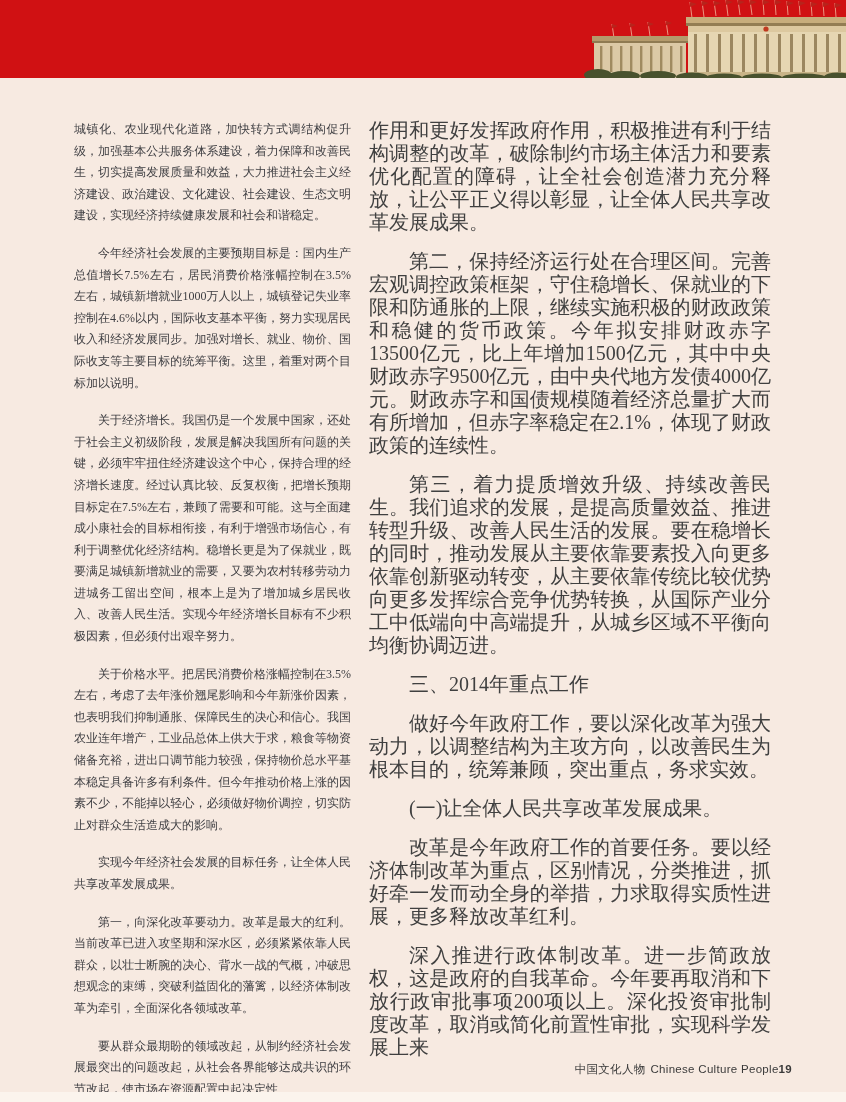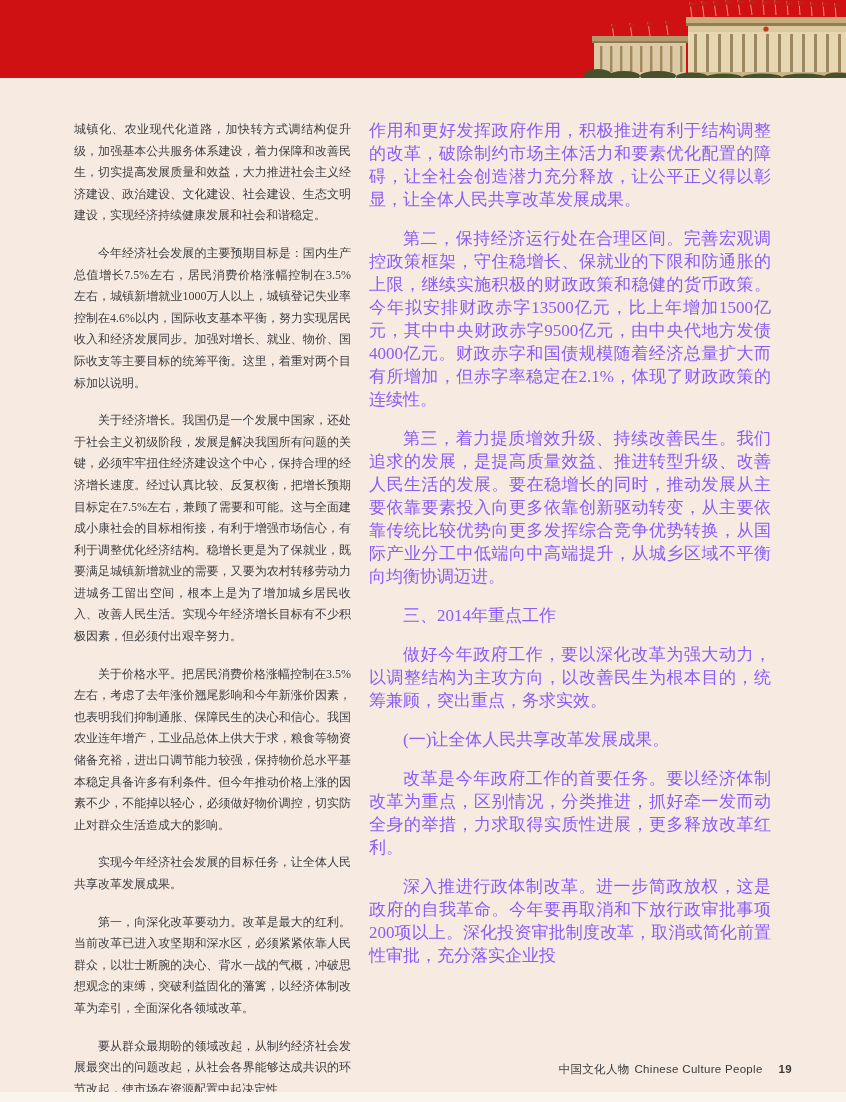--- a/index.html
+++ b/index.html
@@ -25,32 +25,32 @@
     position:absolute;
     text-align:justify;
     color:#3e3e42;
   }
   .col-left{
     left:74px;top:119px;width:277px;
     font-size:12px;line-height:21.6px;
   }
   .col-right{
     left:369px;top:119px;width:402px;
-    font-size:17px;line-height:23px;
-    color:#8b5cf6;
+    font-size:20px;line-height:23px;
+    color:#404040;
   }
   .col p{margin:0;padding:0;}
   .col p.indent{text-indent:2em;margin-top:16px;}
   .footer{
     position:absolute;right:54px;top:1062px;width:740px;
     text-align:right;
     font-family:"Liberation Sans","DejaVu Sans",sans-serif;
     font-size:11.5px;color:#3a3a3a;letter-spacing:.3px;
   }
-  .footer .page-num{font-weight:bold;margin-left:16px;}
+  .footer .page-num{font-weight:bold;margin-left:0;}
   .footer .en{margin-left:5px;}
 </style>
 </head>
 <body>
 
 <div class="page">
 
   <div class="header-band">
 
     <svg class="building" viewBox="0 0 262 78" xmlns="http://www.w3.org/2000/svg">
@@ -161,21 +161,21 @@
   </div>
 
   <div class="col col-right">
     <p>作用和更好发挥政府作用，积极推进有利于结构调整的改革，破除制约市场主体活力和要素优化配置的障碍，让全社会创造潜力充分释放，让公平正义得以彰显，让全体人民共享改革发展成果。</p>
     <p class="indent">第二，保持经济运行处在合理区间。完善宏观调控政策框架，守住稳增长、保就业的下限和防通胀的上限，继续实施积极的财政政策和稳健的货币政策。今年拟安排财政赤字13500亿元，比上年增加1500亿元，其中中央财政赤字9500亿元，由中央代地方发债4000亿元。财政赤字和国债规模随着经济总量扩大而有所增加，但赤字率稳定在2.1%，体现了财政政策的连续性。</p>
     <p class="indent">第三，着力提质增效升级、持续改善民生。我们追求的发展，是提高质量效益、推进转型升级、改善人民生活的发展。要在稳增长的同时，推动发展从主要依靠要素投入向更多依靠创新驱动转变，从主要依靠传统比较优势向更多发挥综合竞争优势转换，从国际产业分工中低端向中高端提升，从城乡区域不平衡向均衡协调迈进。</p>
     <p class="indent">三、2014年重点工作</p>
     <p class="indent">做好今年政府工作，要以深化改革为强大动力，以调整结构为主攻方向，以改善民生为根本目的，统筹兼顾，突出重点，务求实效。</p>
     <p class="indent">(一)让全体人民共享改革发展成果。</p>
     <p class="indent">改革是今年政府工作的首要任务。要以经济体制改革为重点，区别情况，分类推进，抓好牵一发而动全身的举措，力求取得实质性进展，更多释放改革红利。</p>
-    <p class="indent">深入推进行政体制改革。进一步简政放权，这是政府的自我革命。今年要再取消和下放行政审批事项200项以上。深化投资审批制度改革，取消或简化前置性审批，充分落实企业投</p>
+    <p class="indent">深入推进行政体制改革。进一步简政放权，这是政府的自我革命。今年要再取消和下放行政审批事项200项以上。深化投资审批制度改革，取消或简化前置性审批，实现科学发展上来</p>
   </div>
 
   <div class="footer">
     <span>中国文化人物</span><span class="en">Chinese Culture People</span><span class="page-num">19</span>
   </div>
 
   <div class="bottom-strip"></div>
 
 </div>
 

